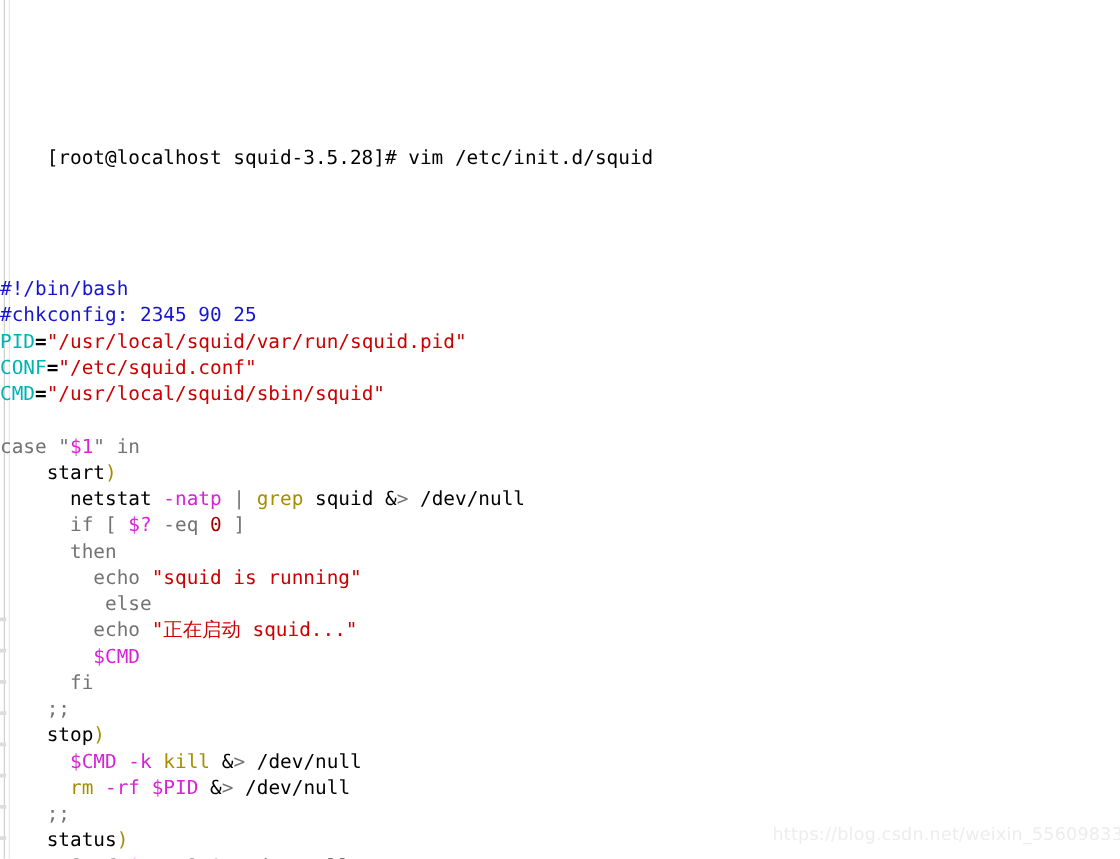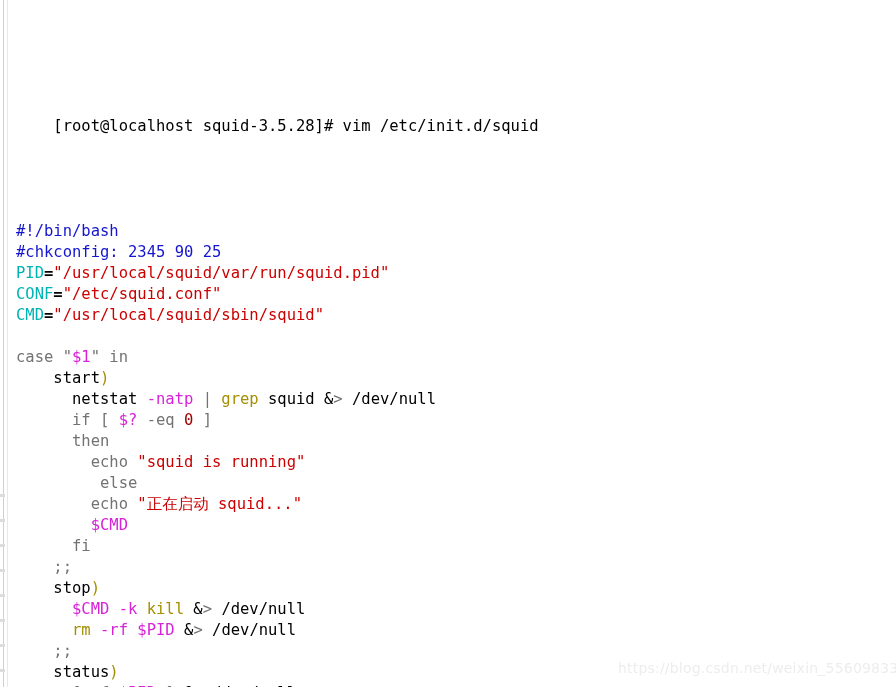--- a/index.html
+++ b/index.html
@@ -53,21 +53,21 @@
     position: absolute;
     left: 0;
     top: 0;
     width: 896px;
     font-size: 15.5px;
     line-height: 21px;
     white-space: pre;
   }
   #code .line {
     height: 21px;
-    padding-left: 16px;
+    padding-left: 0;
     white-space: pre;
   }
   
   #code .line.clipped {
     height: 11px;
     line-height: 21px;
     overflow: hidden;
   }
 
   

